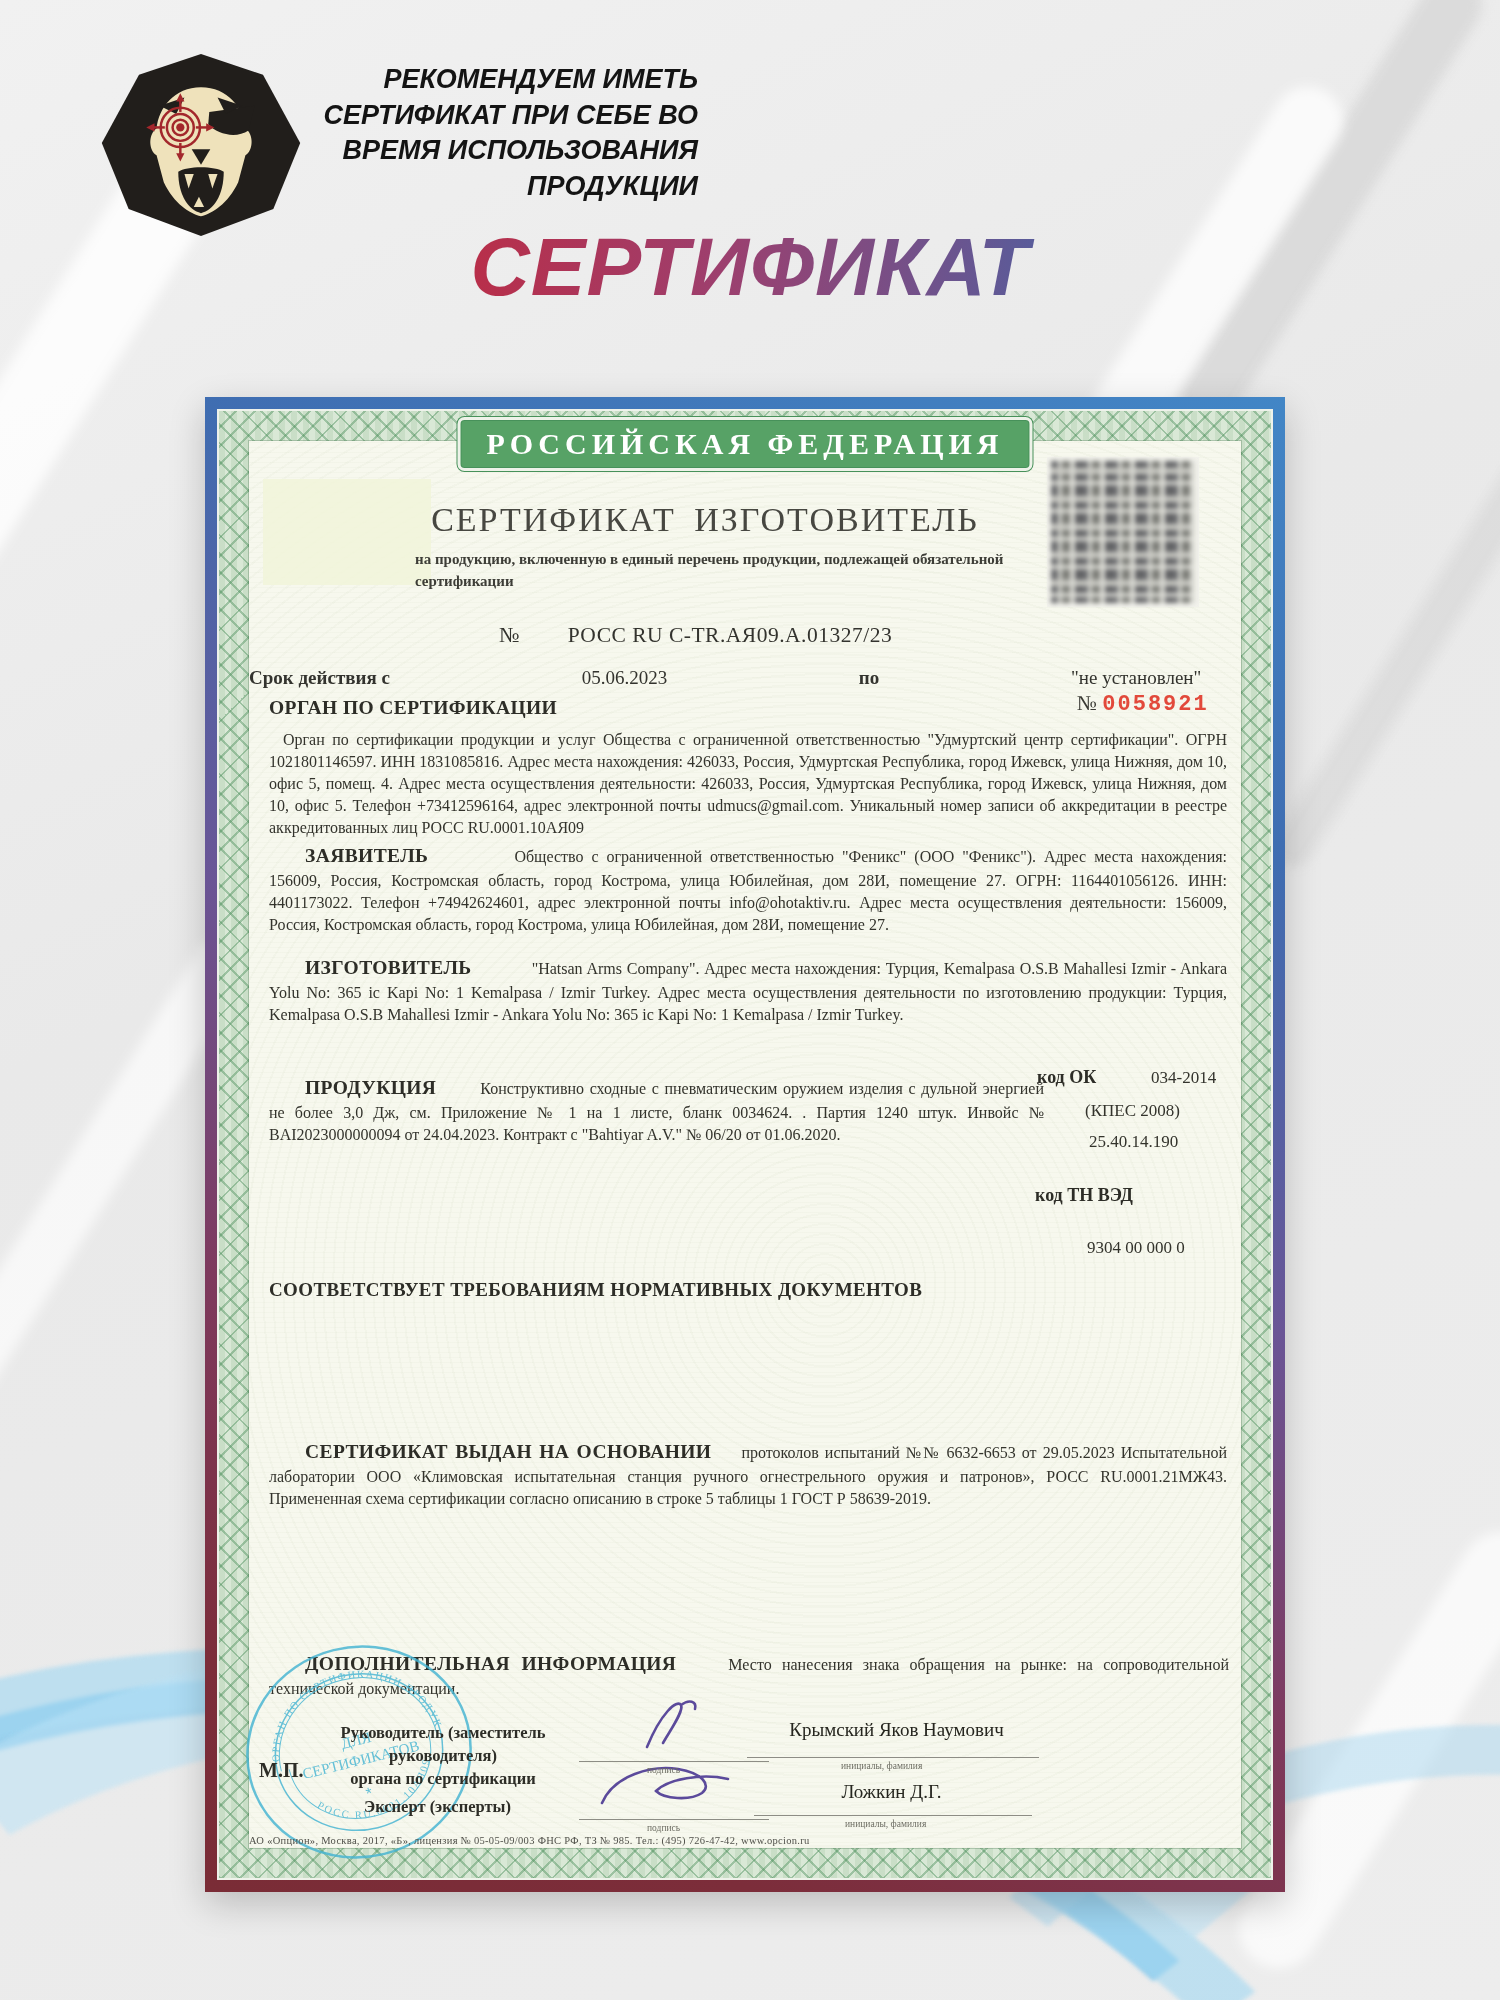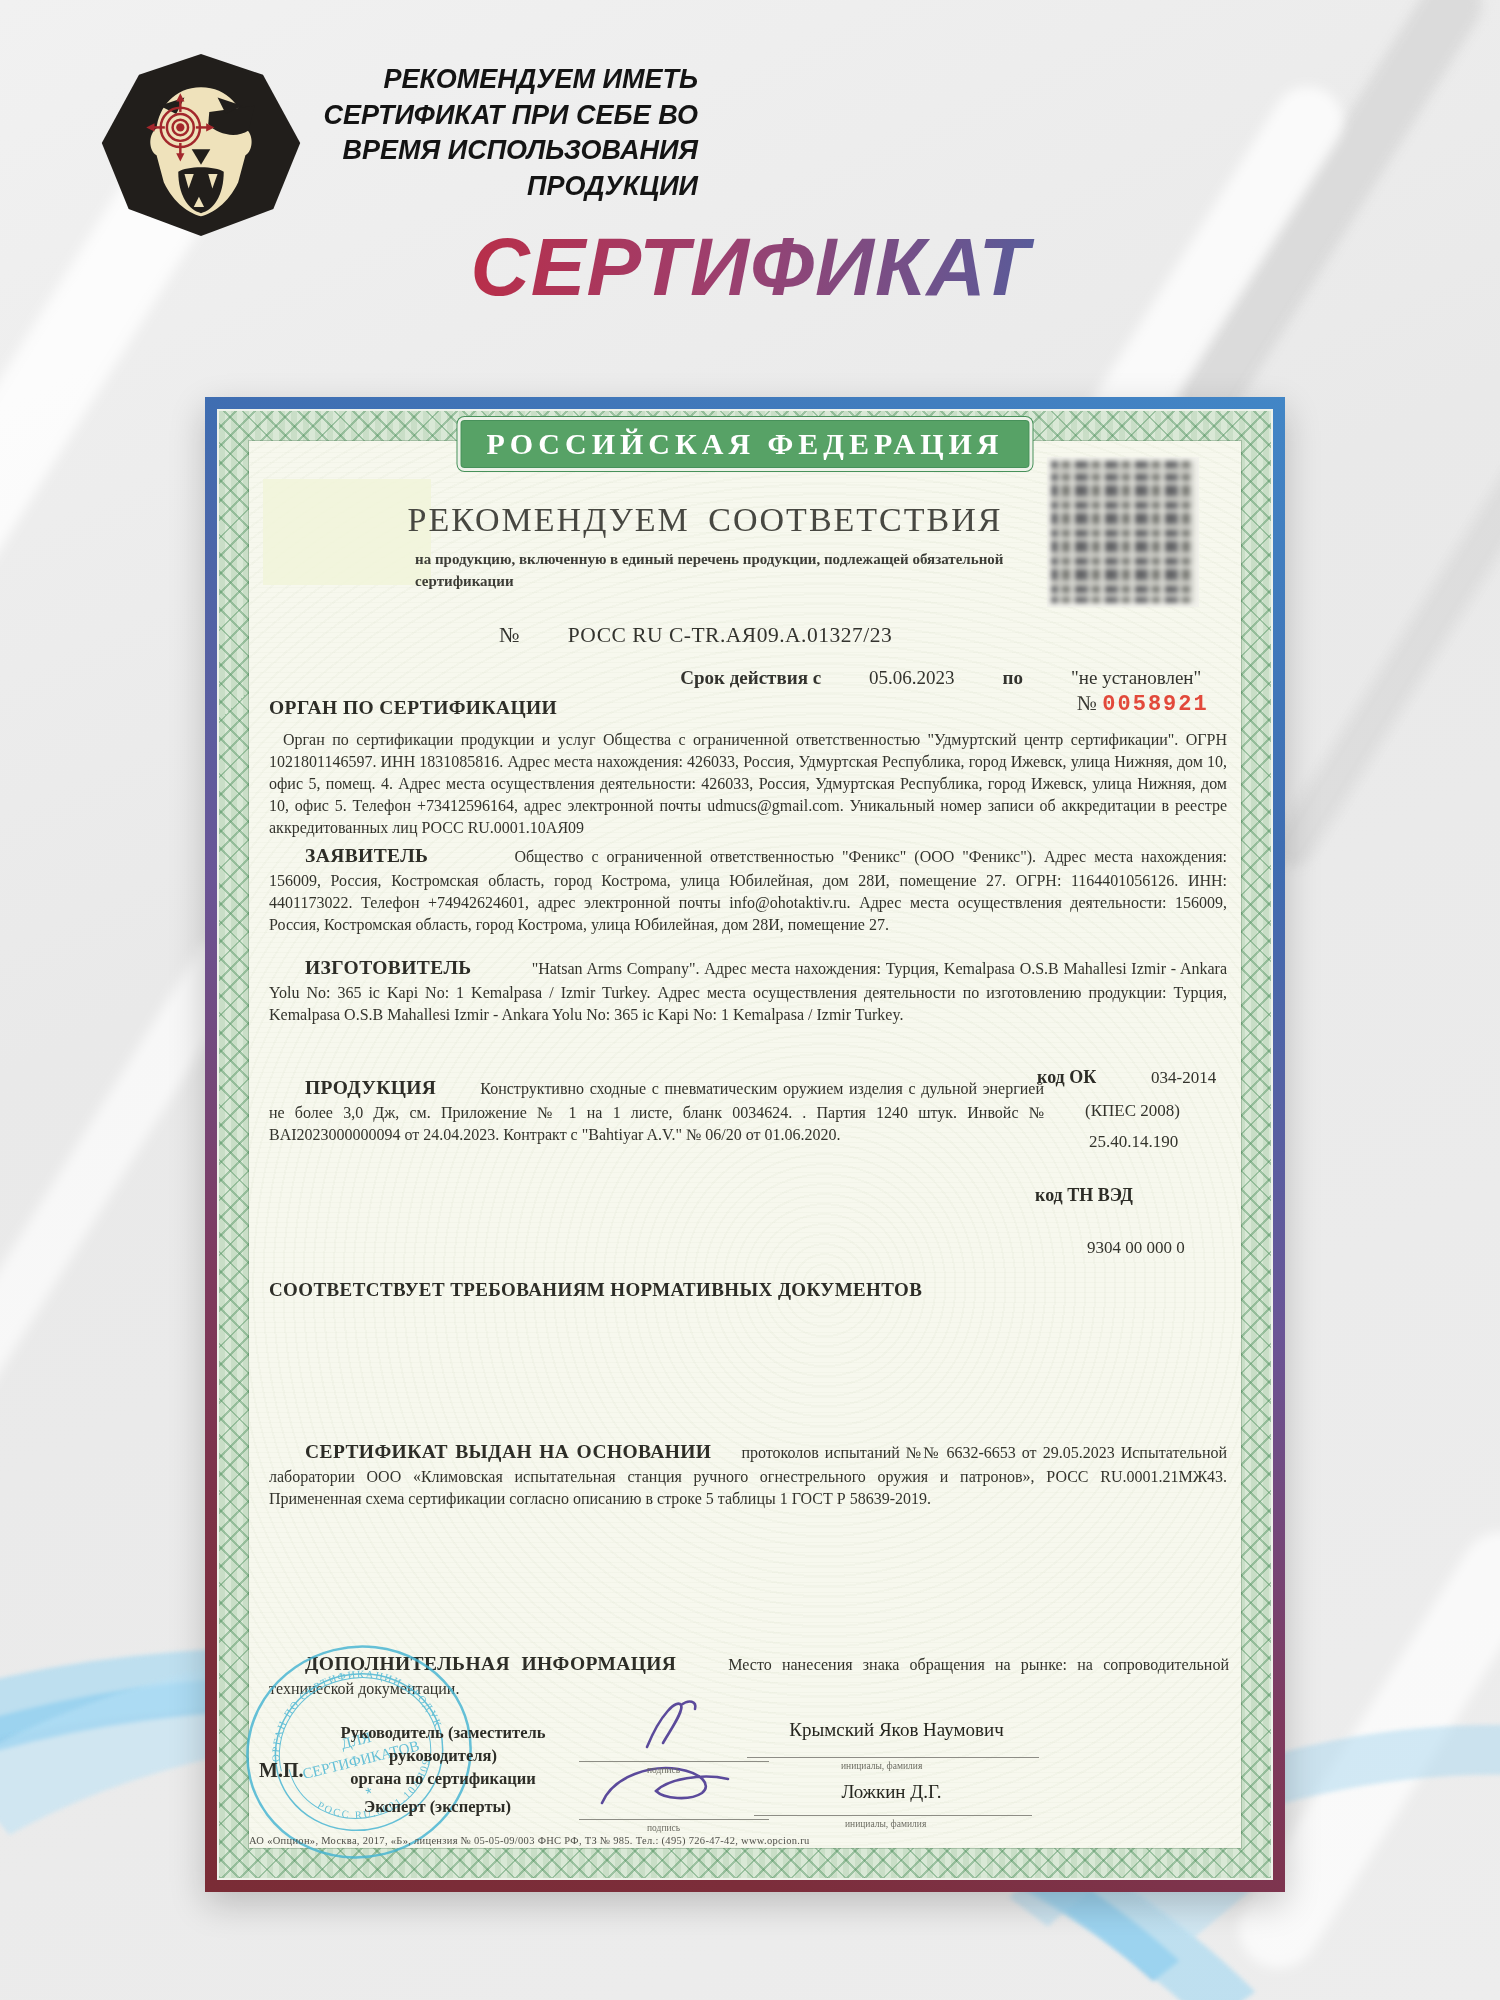--- a/index.html
+++ b/index.html
@@ -61,21 +61,21 @@
       repeating-linear-gradient(90deg,#55565a 0 7px,#c8c9c3 7px 11px,#6a6b66 11px 19px,#d6d6d0 19px 24px,#4a4b4f 24px 30px),
       repeating-linear-gradient(0deg,rgba(40,40,45,.9) 0 6px,rgba(225,225,218,.9) 6px 10px,rgba(70,70,75,.85) 10px 17px,rgba(205,205,198,.9) 17px 23px,rgba(55,55,60,.85) 23px 28px);
     background-blend-mode:lighten;}
 
   .doc-title{position:absolute;top:60px;left:0;right:80px;text-align:center;
     font-family:"Liberation Serif",serif;font-size:34px;color:#474741;letter-spacing:2px;word-spacing:8px;}
   .doc-subtitle{position:absolute;top:108px;left:50%;transform:translateX(-50%);width:660px;text-align:left;
     font-family:"Liberation Serif",serif;font-weight:700;font-size:15px;line-height:1.45;color:#3d3d37;}
   .num-row{position:absolute;top:182px;left:0;width:90%;display:flex;justify-content:center;gap:48px;
     font-family:"Liberation Serif",serif;font-size:21.5px;color:#33332e;letter-spacing:.5px;}
-  .validity-row{position:absolute;top:226px;left:0;width:96%;display:flex;justify-content:flex-end;gap:48px;
+  .validity-row{position:absolute;top:226px;left:0;width:96%;display:flex;justify-content:space-between;gap:48px;
     font-family:"Liberation Serif",serif;font-size:19px;color:#33332e;}
   .validity-row .b{font-weight:700;}
   .blank-num{position:absolute;top:250px;left:828px;font-family:"Liberation Serif",serif;font-size:21px;color:#3a3a34;}
   .blank-num .red{font-family:"Liberation Mono",monospace;font-weight:700;font-size:22px;letter-spacing:2px;color:#e2493b;}
 
   .sec-head{position:absolute;font-family:"Liberation Serif",serif;font-weight:700;font-size:19.5px;color:#2d2d27;letter-spacing:.4px;}
   .body{position:absolute;margin:0;font-family:"Liberation Serif",serif;font-size:16px;line-height:1.38;color:#33332c;text-align:justify;}
   .phead{font-weight:700;font-size:19.5px;letter-spacing:.4px;color:#2d2d27;margin-left:36px;}
   .w1{padding-right:86px;}
   .w2{padding-right:60px;}
@@ -182,21 +182,21 @@
     <div class="cert-green">
       <div class="cert-paper">
 
         <div class="pale-rect"></div>
         <div class="banner">РОССИЙСКАЯ ФЕДЕРАЦИЯ</div>
 
         <div class="qr">
             <div class="qr-noise"></div>
           </div>
 
-        <div class="doc-title">РЕКОМЕНДУЕМ СООТВЕТСТВИЯ</div>
+        <div class="doc-title">СЕРТИФИКАТ ИЗГОТОВИТЕЛЬ</div>
         <div class="doc-subtitle">на продукцию, включенную в единый перечень продукции, подлежащей обязательной сертификации</div>
 
         <div class="num-row">
           <span>№</span>
           <span class="num-val">РОСС RU C-TR.АЯ09.А.01327/23</span>
         </div>
 
         <div class="validity-row">
           <span class="b">Срок действия с</span>
           <span>05.06.2023</span>

